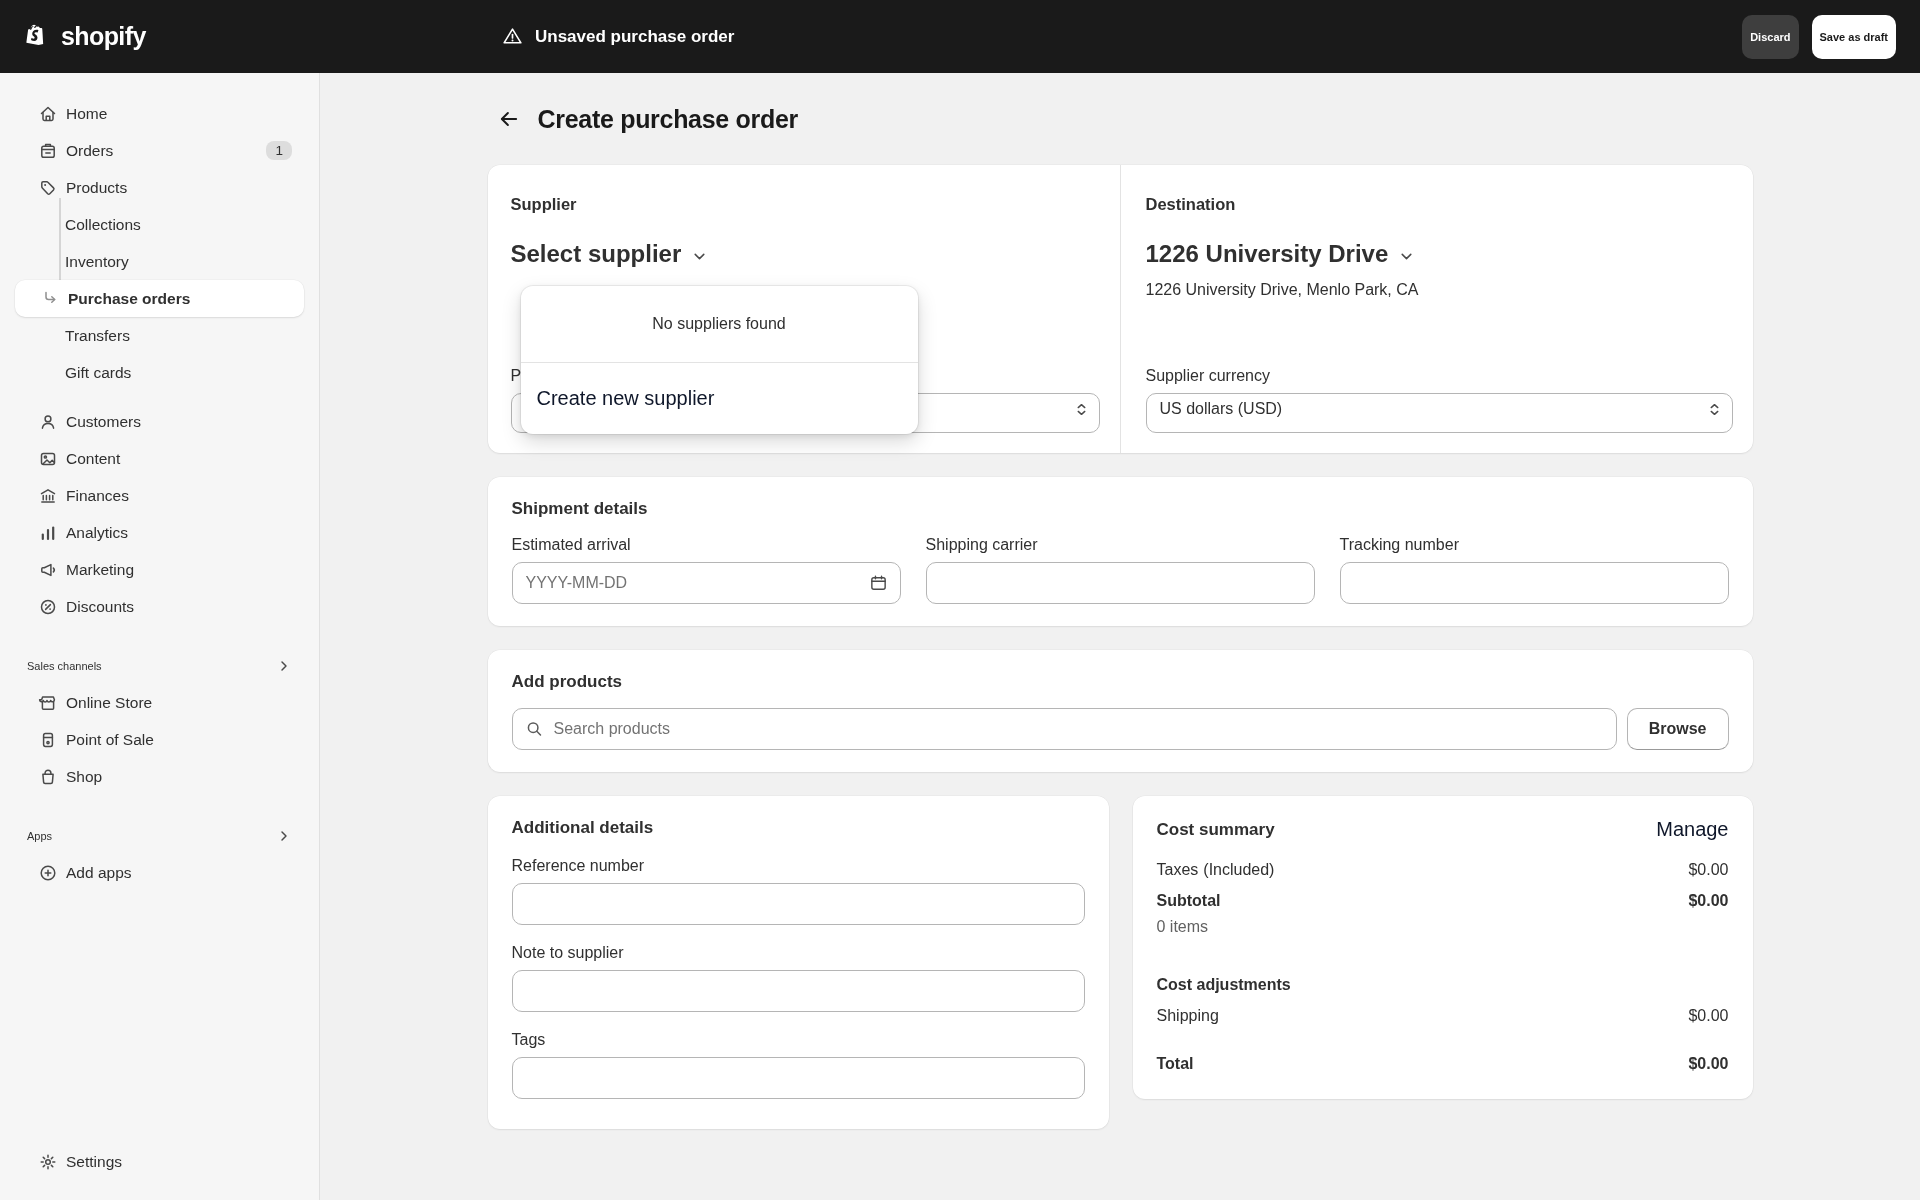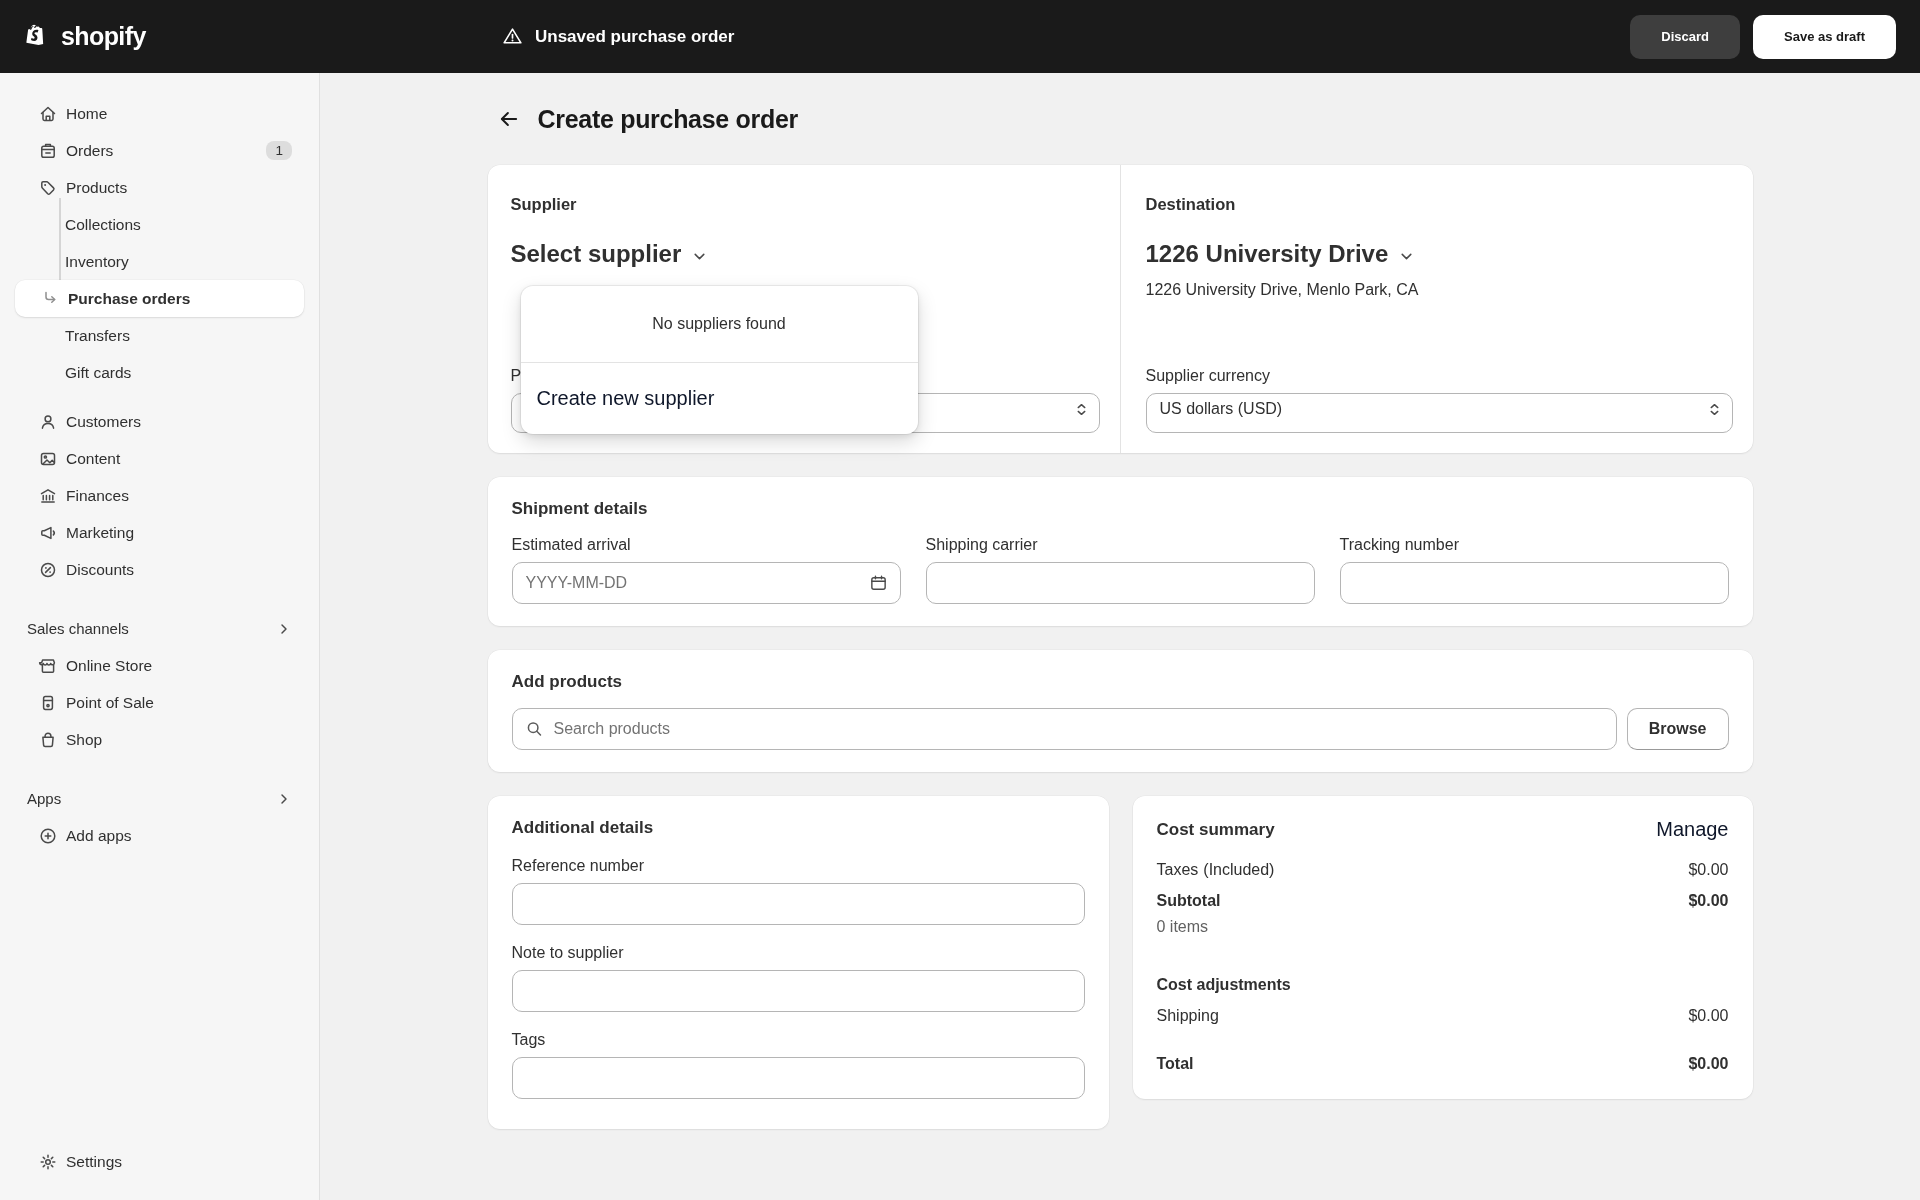--- a/index.html
+++ b/index.html
@@ -17,21 +17,21 @@
 
   
   .topbar {
     position:absolute; top:0; left:0; width:1920px; height:73px;
     background:#1a1a1a; display:flex; align-items:center; z-index:100;
   }
   .topbar-logo { display:flex; align-items:center; gap:9px; padding-left:22px; cursor:pointer; }
   .logo-text { color:#ffffff; font-size:25px; font-weight:700; letter-spacing:-0.6px; }
   .topbar-status { position:absolute; left:502px; display:flex; align-items:center; gap:12px; color:#ffffff; font-size:17px; font-weight:700; }
   .topbar-actions { position:absolute; right:24px; display:flex; gap:13px; }
-  .btn { height:44px; border:none; border-radius:10px; font-size:13px; font-weight:650; padding:0 31px; }
+  .btn { height:44px; border:none; border-radius:10px; font-size:11px; font-weight:650; padding:0 8px; }
   .btn-dark { background:#3e3e3e; color:#ffffff; }
   .btn-light { background:#ffffff; color:#1a1a1a; }
 
   
   .sidebar {
     position:absolute; top:73px; left:0; bottom:0; width:320px;
     background:#f6f6f6; border-right:1px solid #e0e0e0;
     padding:22px 15px 0 15px;
   }
   .nav-item {
@@ -44,21 +44,21 @@
   .nav-item.selected {
     background:#ffffff; font-weight:700; padding-left:25px;
     box-shadow:0 1px 2px rgba(0,0,0,.10), 0 0 0 0.5px rgba(0,0,0,.04);
   }
   .badge {
     margin-left:auto; background:#dddddd; color:#303030;
     font-size:13.5px; font-weight:500; border-radius:8px; padding:2px 9px;
   }
   .nav-header {
     display:flex; align-items:center; height:37px; padding:0 12px;
-    font-size:15px; font-weight:500; color:#303030; cursor:pointer;
+    font-size:11px; font-weight:500; color:#303030; cursor:pointer;
   }
   .nav-header .chev { margin-left:auto; }
   .g2 { margin-top:12px; }
   .g3 { margin-top:22px; }
   .g4 { margin-top:22px; }
   .nav-sub-group { position:relative; }
   .tree-line { position:absolute; left:44px; top:-8px; width:1.5px; height:94px; background:#d5d5d5; }
   .sidebar-bottom { position:absolute; bottom:20px; left:15px; right:15px; }
 
   
@@ -257,20 +257,30 @@
         <svg width="20" height="20" viewBox="0 0 20 20" fill="none" stroke="#4a4a4a" stroke-width="1.5" stroke-linecap="round" stroke-linejoin="round">
           <path d="M3.5 7.6 L10 3.8 l6.5 3.8"></path>
           <path d="M5.2 9.4 v4.4 M8.4 9.4 v4.4 M11.6 9.4 v4.4 M14.8 9.4 v4.4"></path>
           <path d="M3.8 16 h12.4"></path>
         </svg>
       </span>
       <span>Finances</span>
     </div>
     <div class="nav-item">
       <span class="icon">
+        <svg width="20" height="20" viewBox="0 0 20 20" fill="none" stroke="#4a4a4a" stroke-width="2.2" stroke-linecap="round">
+          <path d="M4.8 16 V11.5"></path>
+          <path d="M10 16 V7"></path>
+          <path d="M15.2 16 V4.5"></path>
+        </svg>
+      </span>
+      <span>Analytics</span>
+    </div>
+    <div class="nav-item">
+      <span class="icon">
         <svg width="20" height="20" viewBox="0 0 20 20" fill="none" stroke="#4a4a4a" stroke-width="1.5" stroke-linecap="round" stroke-linejoin="round">
           <path d="M3.8 8.7 v2.6 a1 1 0 0 0 1 1 h1.5 l6.6 3.1 V4.6 L6.3 7.7 H4.8 a1 1 0 0 0 -1 1 Z"></path>
           <path d="M15.4 8.1 a2.7 2.7 0 0 1 0 3.8"></path>
         </svg>
       </span>
       <span>Marketing</span>
     </div>
     <div class="nav-item">
       <span class="icon">
         <svg width="20" height="20" viewBox="0 0 20 20" fill="none" stroke="#4a4a4a" stroke-width="1.5" stroke-linecap="round">

